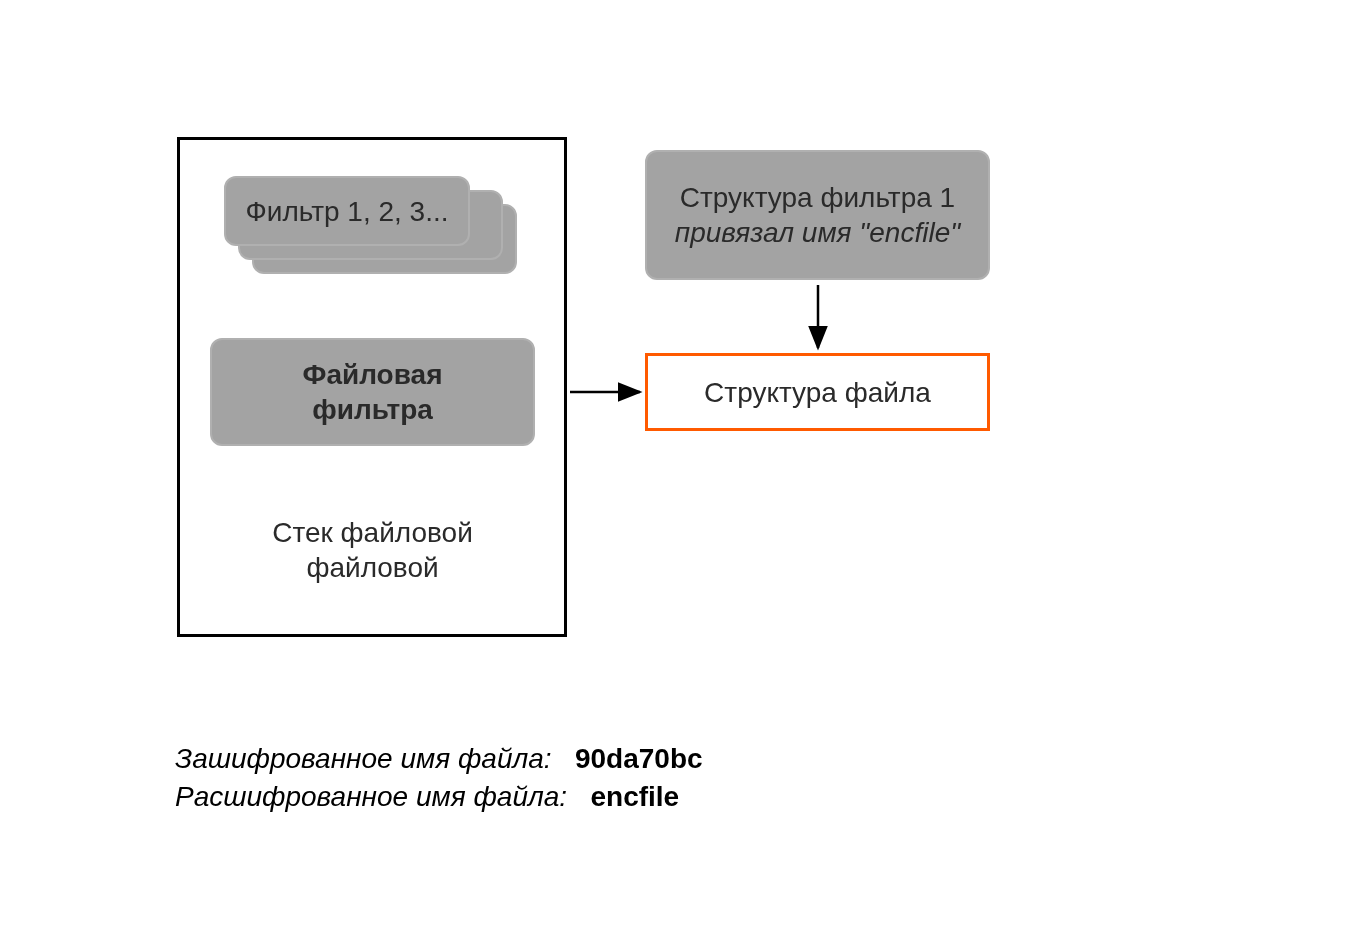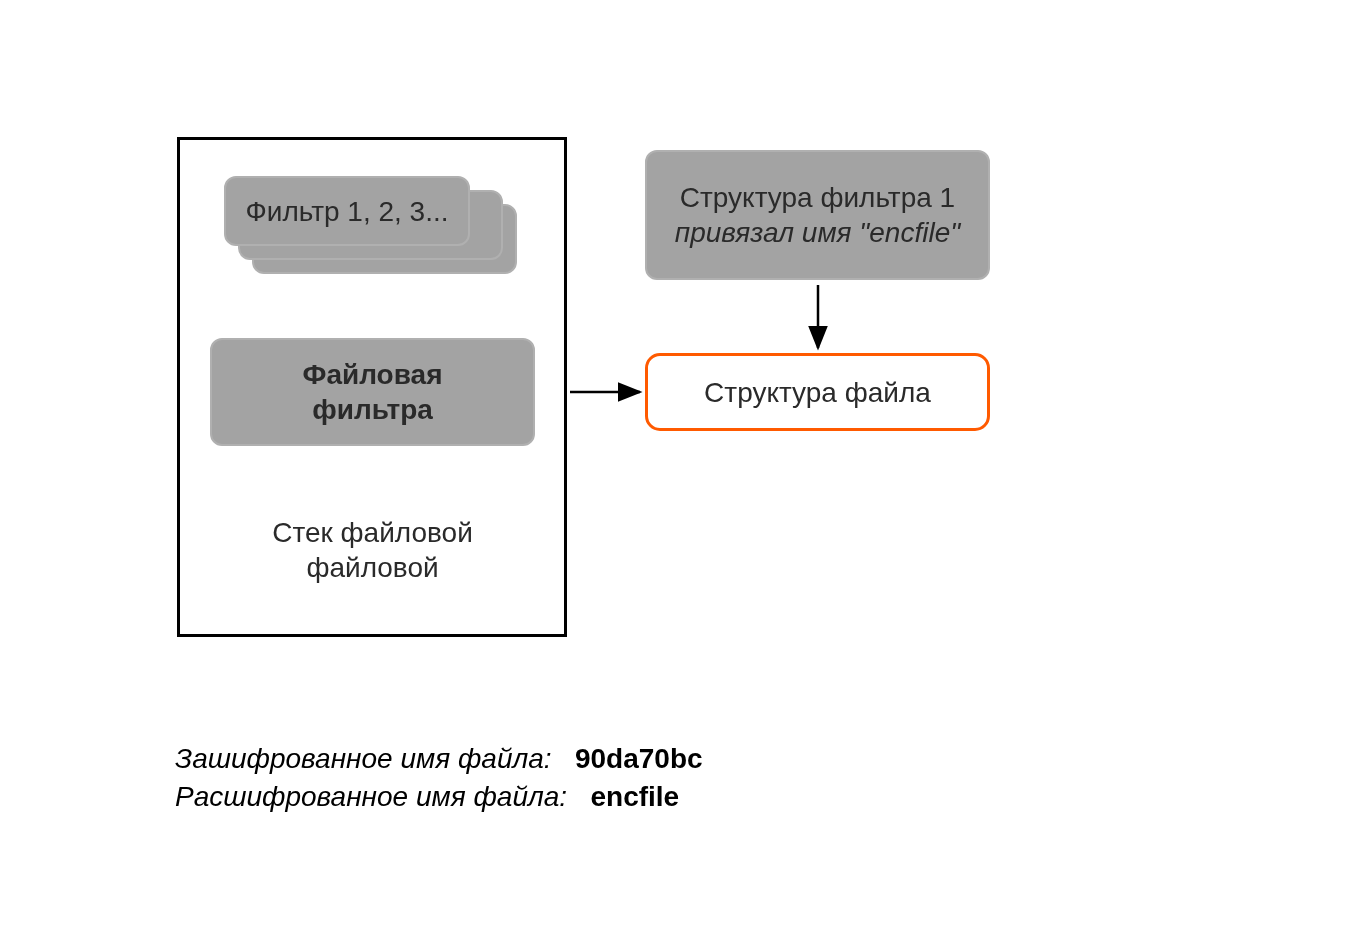--- a/index.html
+++ b/index.html
@@ -28,21 +28,21 @@
   .outer-stack {
     border: 3px solid #000000;
   }
   .gray-box {
     border: 2px solid #b0b0b0;
     border-radius: 12px;
     background: #a3a3a3;
   }
   .orange-box {
     border: 3px solid #ff5a00;
-    border-radius: 15px;
+    border-radius: 0;
     background: #ffffff;
   }
   .label {
     font-size: 28px;
     color: #2a2a2a;
     line-height: 1.25;
   }
   .italic { font-style: italic; }
   .bold { font-weight: 600; }
   .footer {

